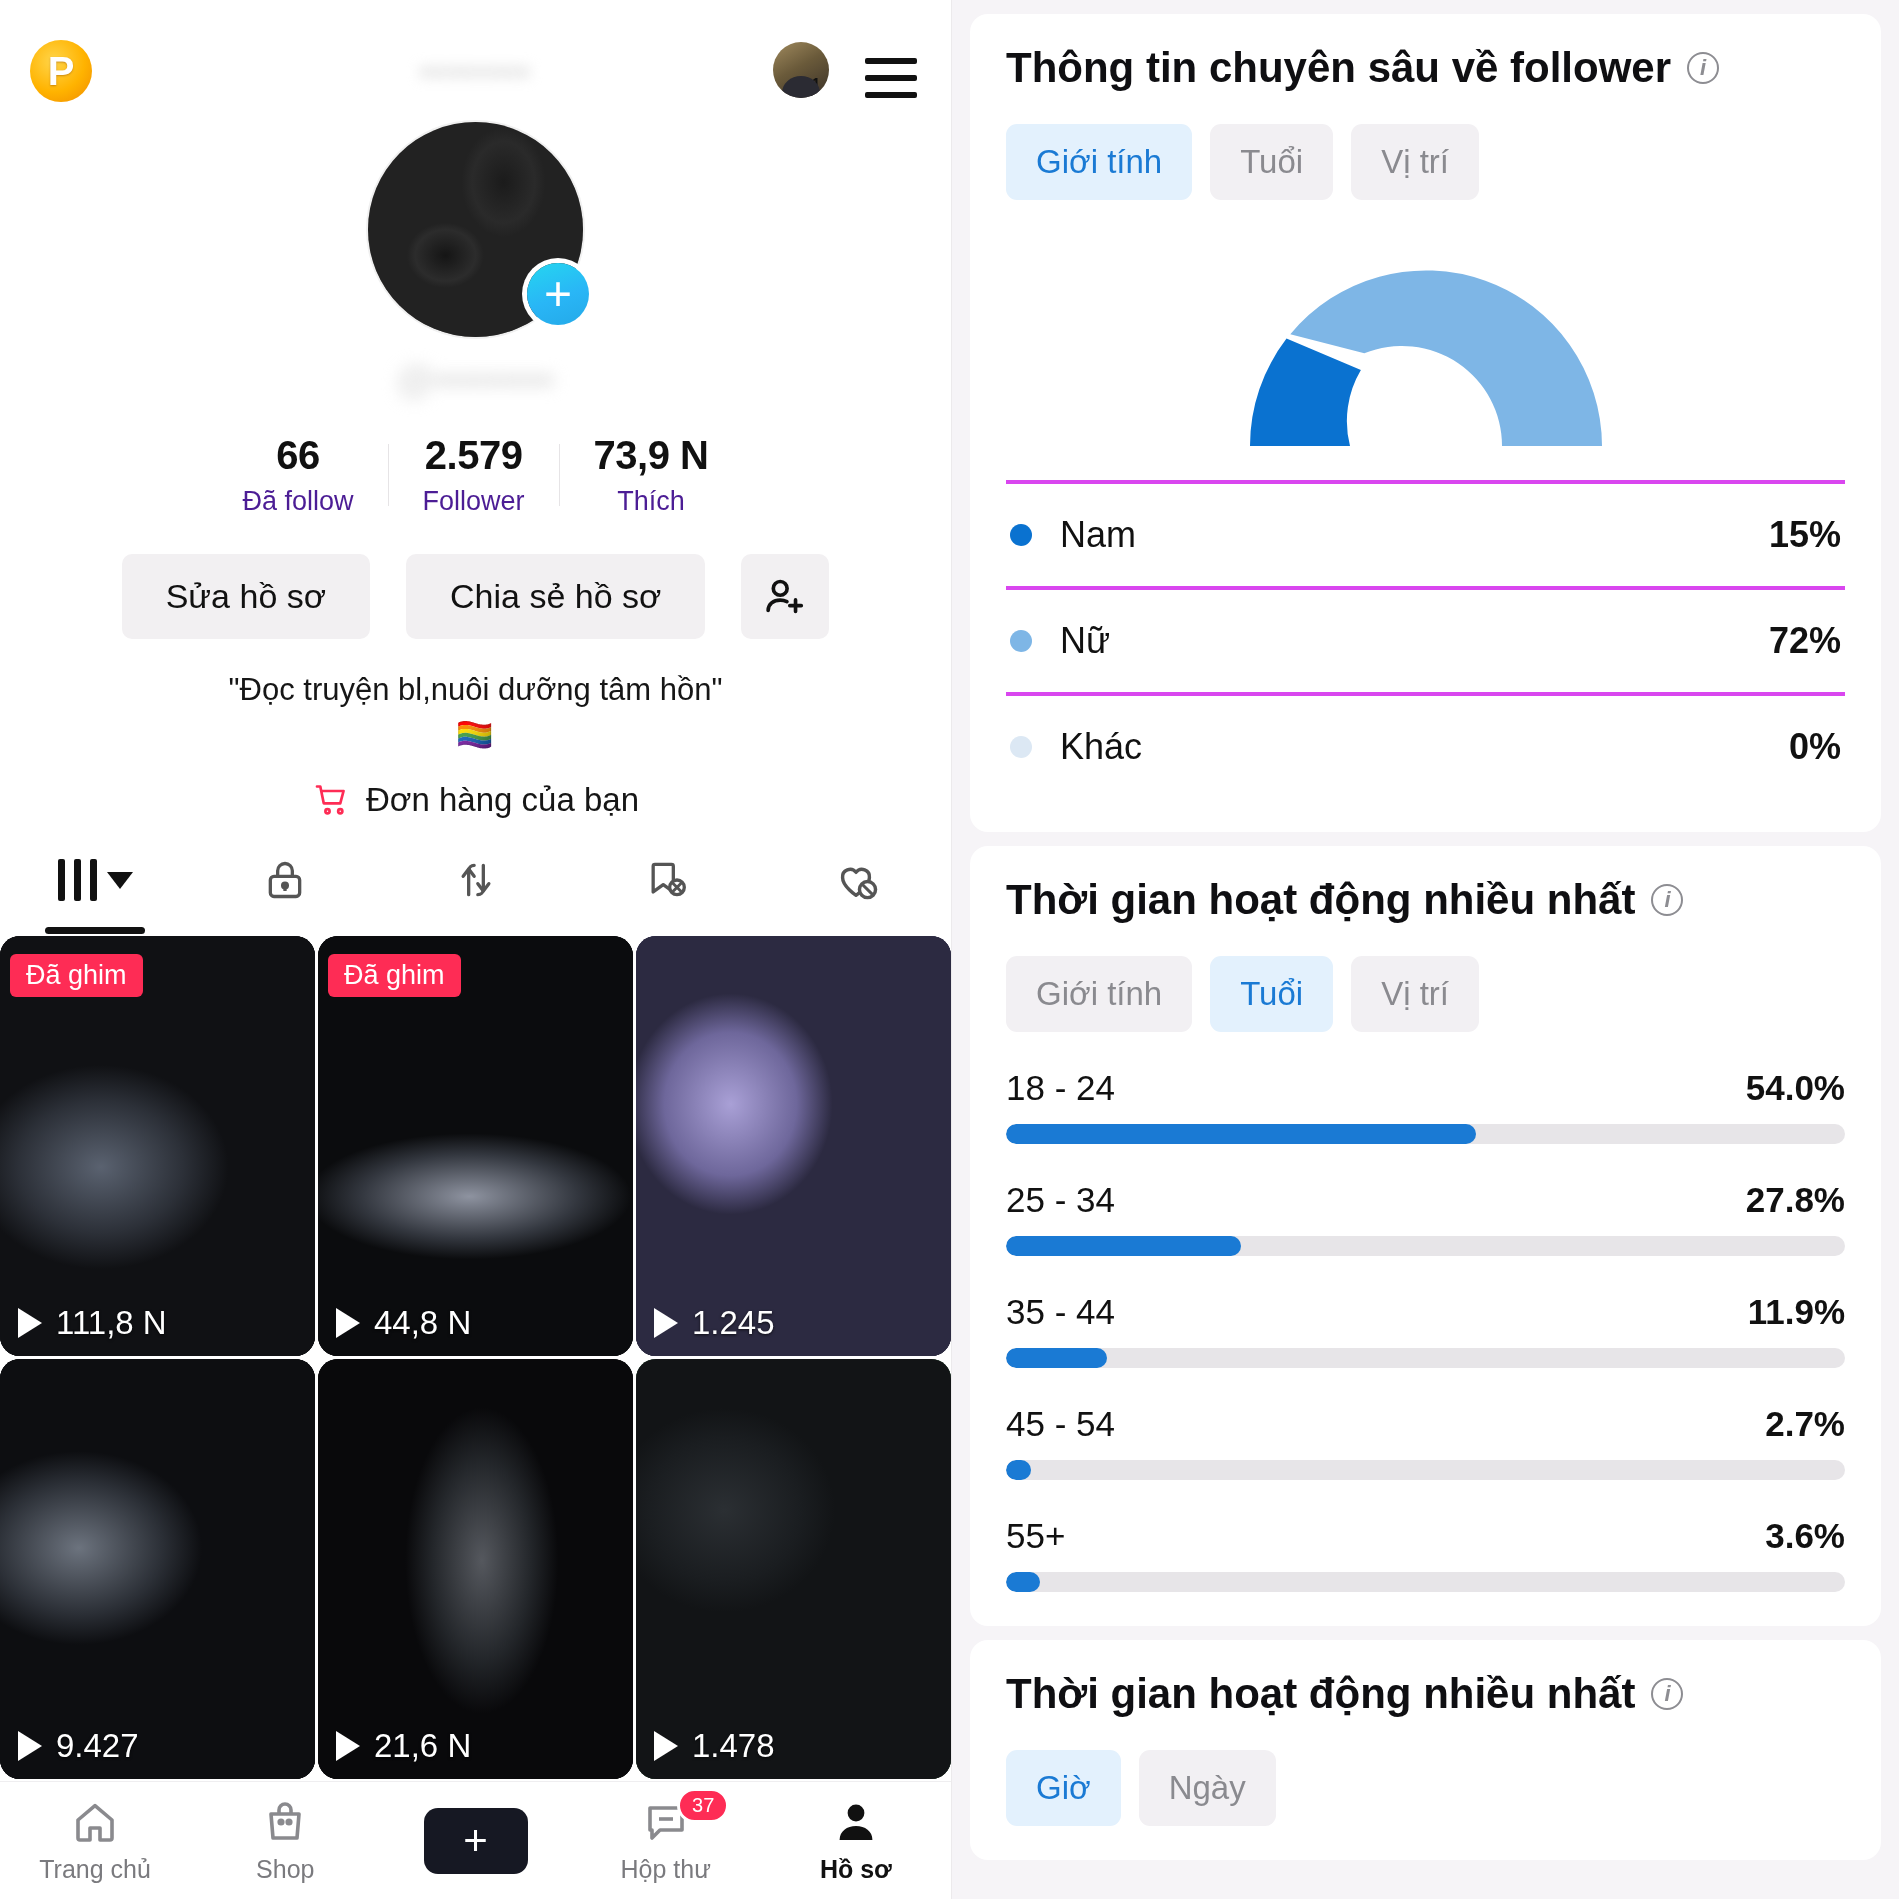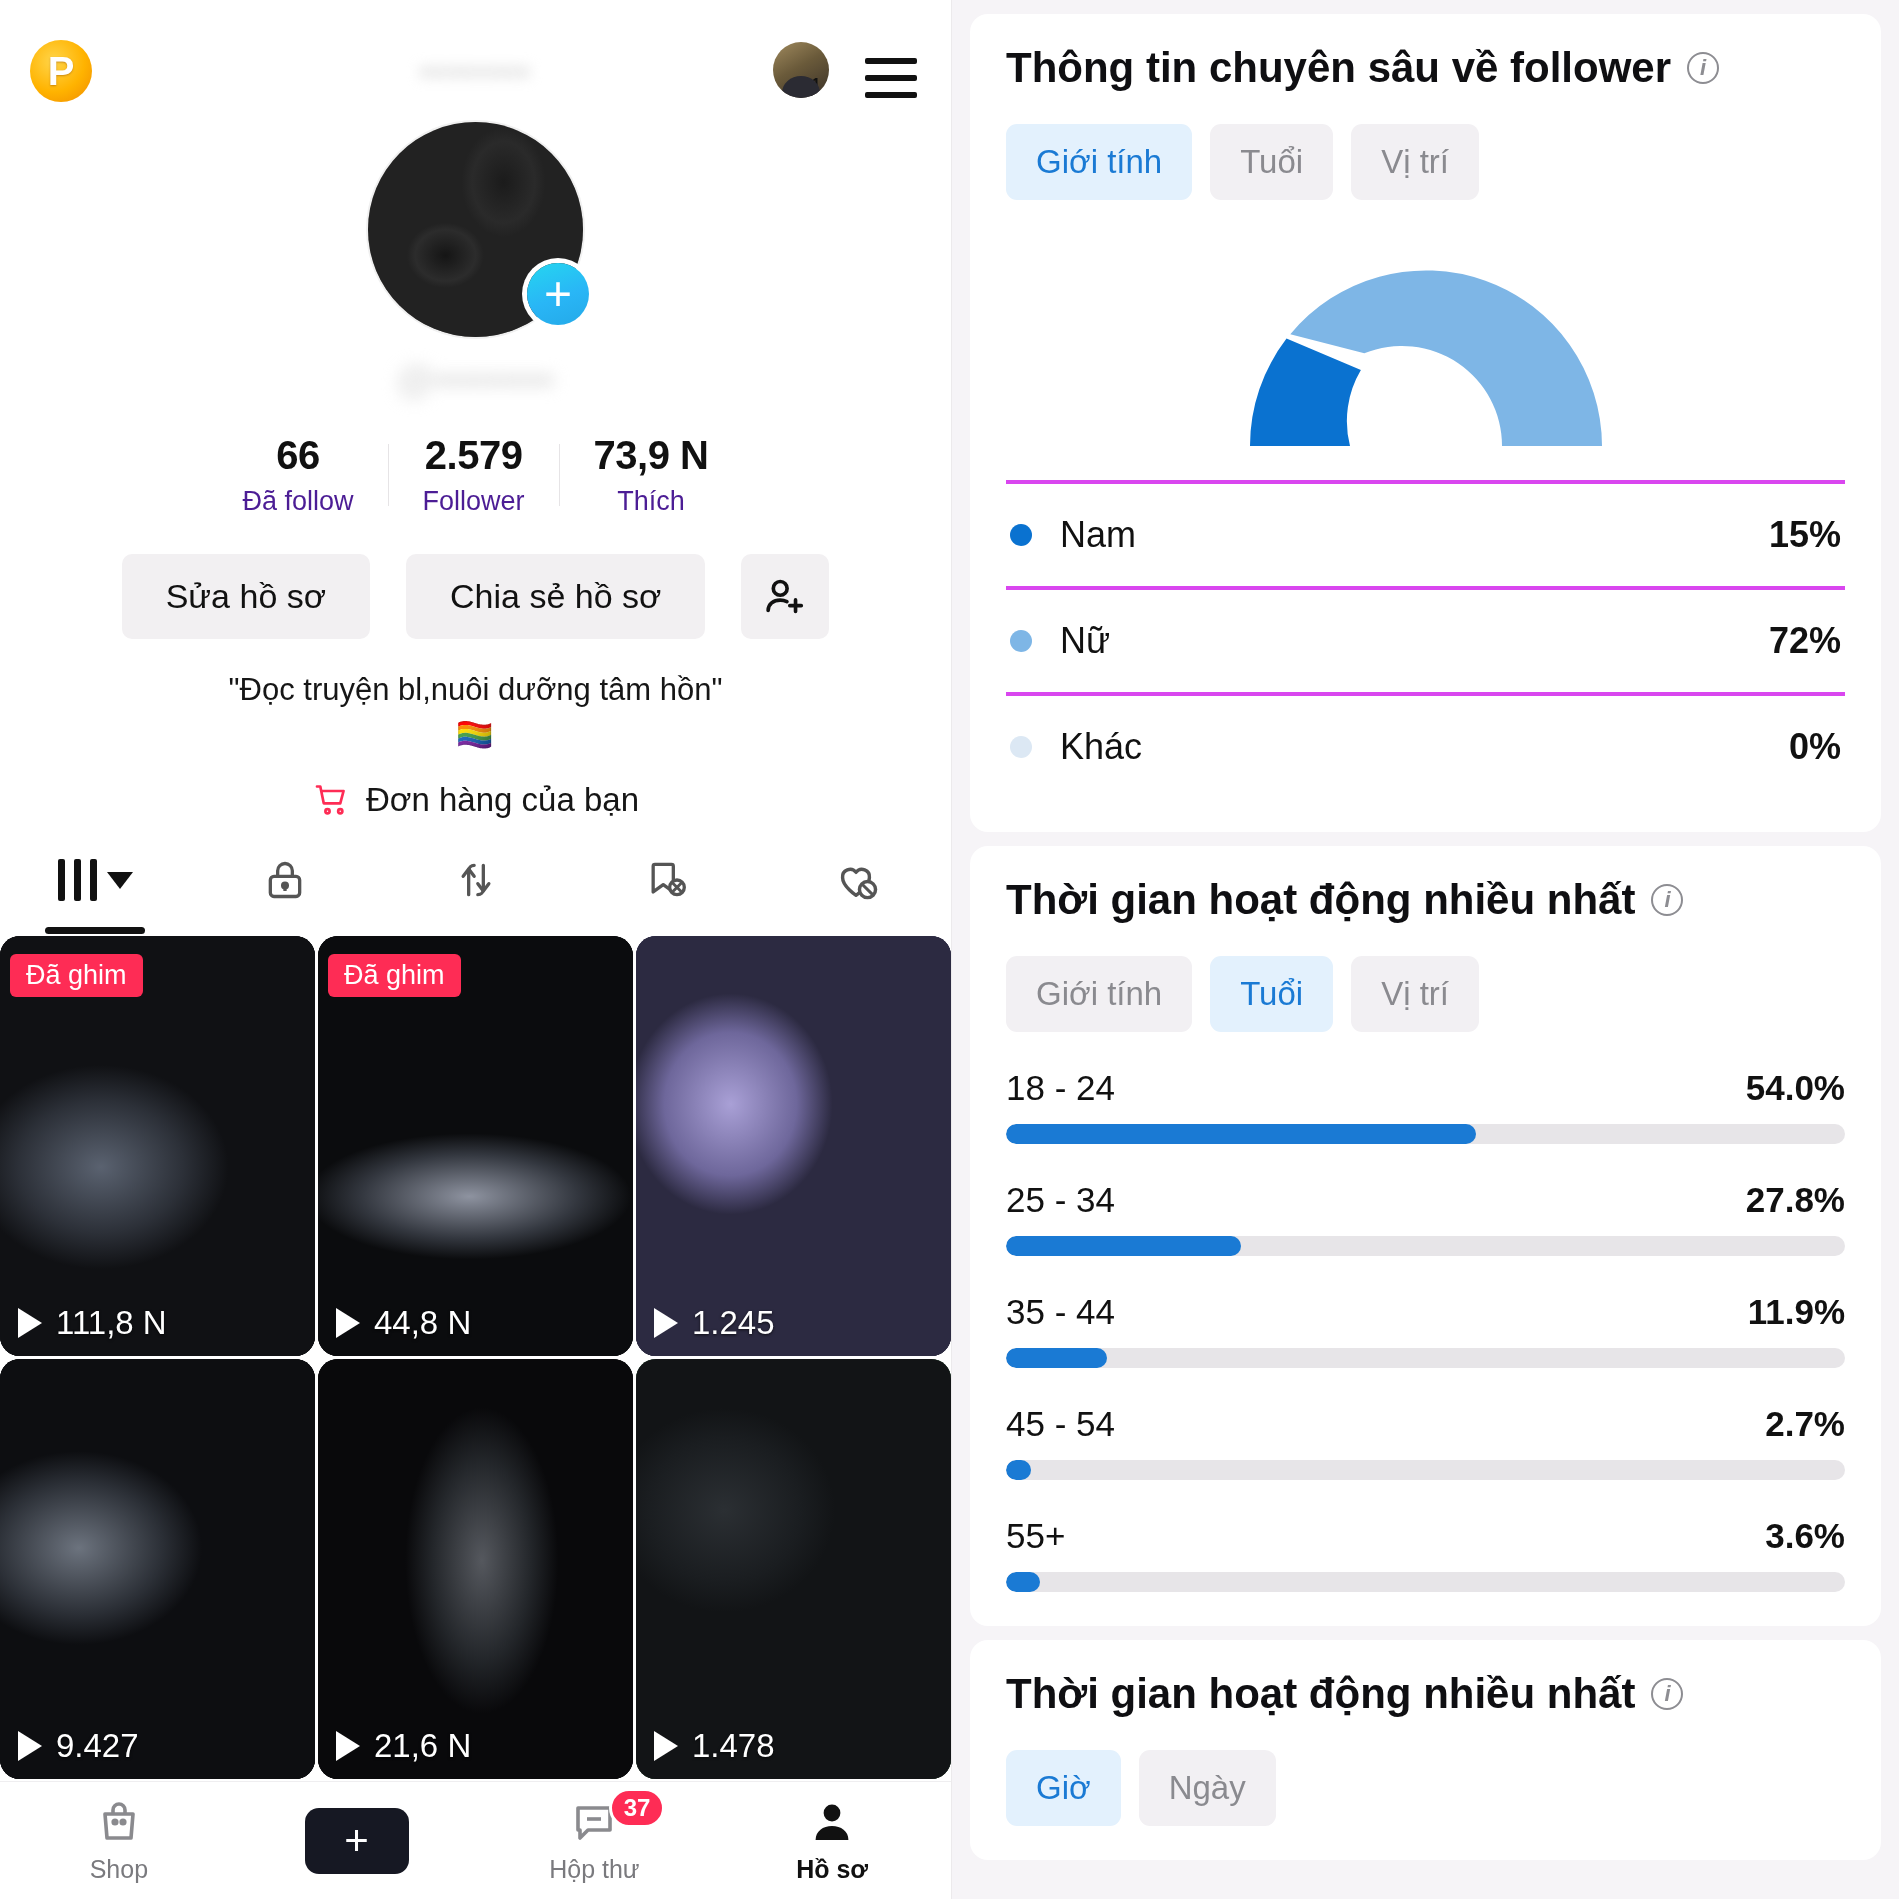--- a/index.html
+++ b/index.html
@@ -116,22 +116,22 @@
   .navitem.active .nlbl { color:#111; font-weight:600; }
   .navitem svg { width:48px; height:48px; }
   .createbtn {
     width:104px; height:66px; border-radius:14px; background:#161823; position:relative;
     display:flex; align-items:center; justify-content:center; color:#fff; font-size:42px; font-weight:300;
   }
   .createbtn::before,.createbtn::after{ content:""; position:absolute; top:0; width:22px; height:66px; border-radius:14px; z-index:-1; }
   .createbtn::before{ left:-9px; background:#25f4ee; }
   .createbtn::after{ right:-9px; background:#fe2c55; }
   .badge37 {
-    position:absolute; left:56%; top:-10px; background:#fe2c55; color:#fff; font-size:24px;
-    border-radius:22px; padding:3px 12px; font-weight:700; border:3px solid #fff;
+    position:absolute; left:56%; top:-10px; background:#fe2c55; color:#fff; font-size:20px;
+    border-radius:22px; padding:3px 12px; font-weight:400; border:3px solid #fff;
   }
 
   
   .right { width:947px; height:1899px; background:#f6f4f7; overflow:hidden; padding:0 0 0 0; }
   .card { background:#fff; border-radius:18px; margin:14px 18px; padding:30px 36px 34px; }
   .card-title { display:flex; align-items:center; gap:16px; font-size:42px; font-weight:bold; color:#0f0f12; }
   .info-i {
     width:32px;height:32px;border:2.5px solid #8d8d92;border-radius:50%;display:inline-flex;
     align-items:center;justify-content:center;font-size:22px;color:#8d8d92;font-weight:bold;font-style:italic;
   }
@@ -349,20 +349,26 @@
         <span class="plays">
           <i class="playtri"></i>
           <b style="font-weight:500">1.478</b>
         </span>
       </div>
     </div>
 
     <div class="bottomnav">
       <div class="navitem">
         <svg viewBox="0 0 24 24" fill="none" stroke="#8a8a8e" stroke-width="1.8" stroke-linejoin="round">
+            <path d="M3.5 11L12 3.8l8.5 7.2V20a1 1 0 0 1-1 1h-5v-6h-5v6h-5a1 1 0 0 1-1-1z"></path>
+          </svg>
+        <span class="nlbl">Trang chủ</span>
+      </div>
+      <div class="navitem">
+        <svg viewBox="0 0 24 24" fill="none" stroke="#8a8a8e" stroke-width="1.8" stroke-linejoin="round">
             <path d="M5 8h14l-1 12H6z"></path>
             <path d="M9 8V6a3 3 0 0 1 6 0v2"></path>
             <circle cx="10" cy="12" r=".9" fill="#8a8a8e"></circle>
             <circle cx="14" cy="12" r=".9" fill="#8a8a8e"></circle>
           </svg>
         <span class="nlbl">Shop</span>
       </div>
       <div class="navitem">
         <div class="createbtn">+</div>
       </div>

